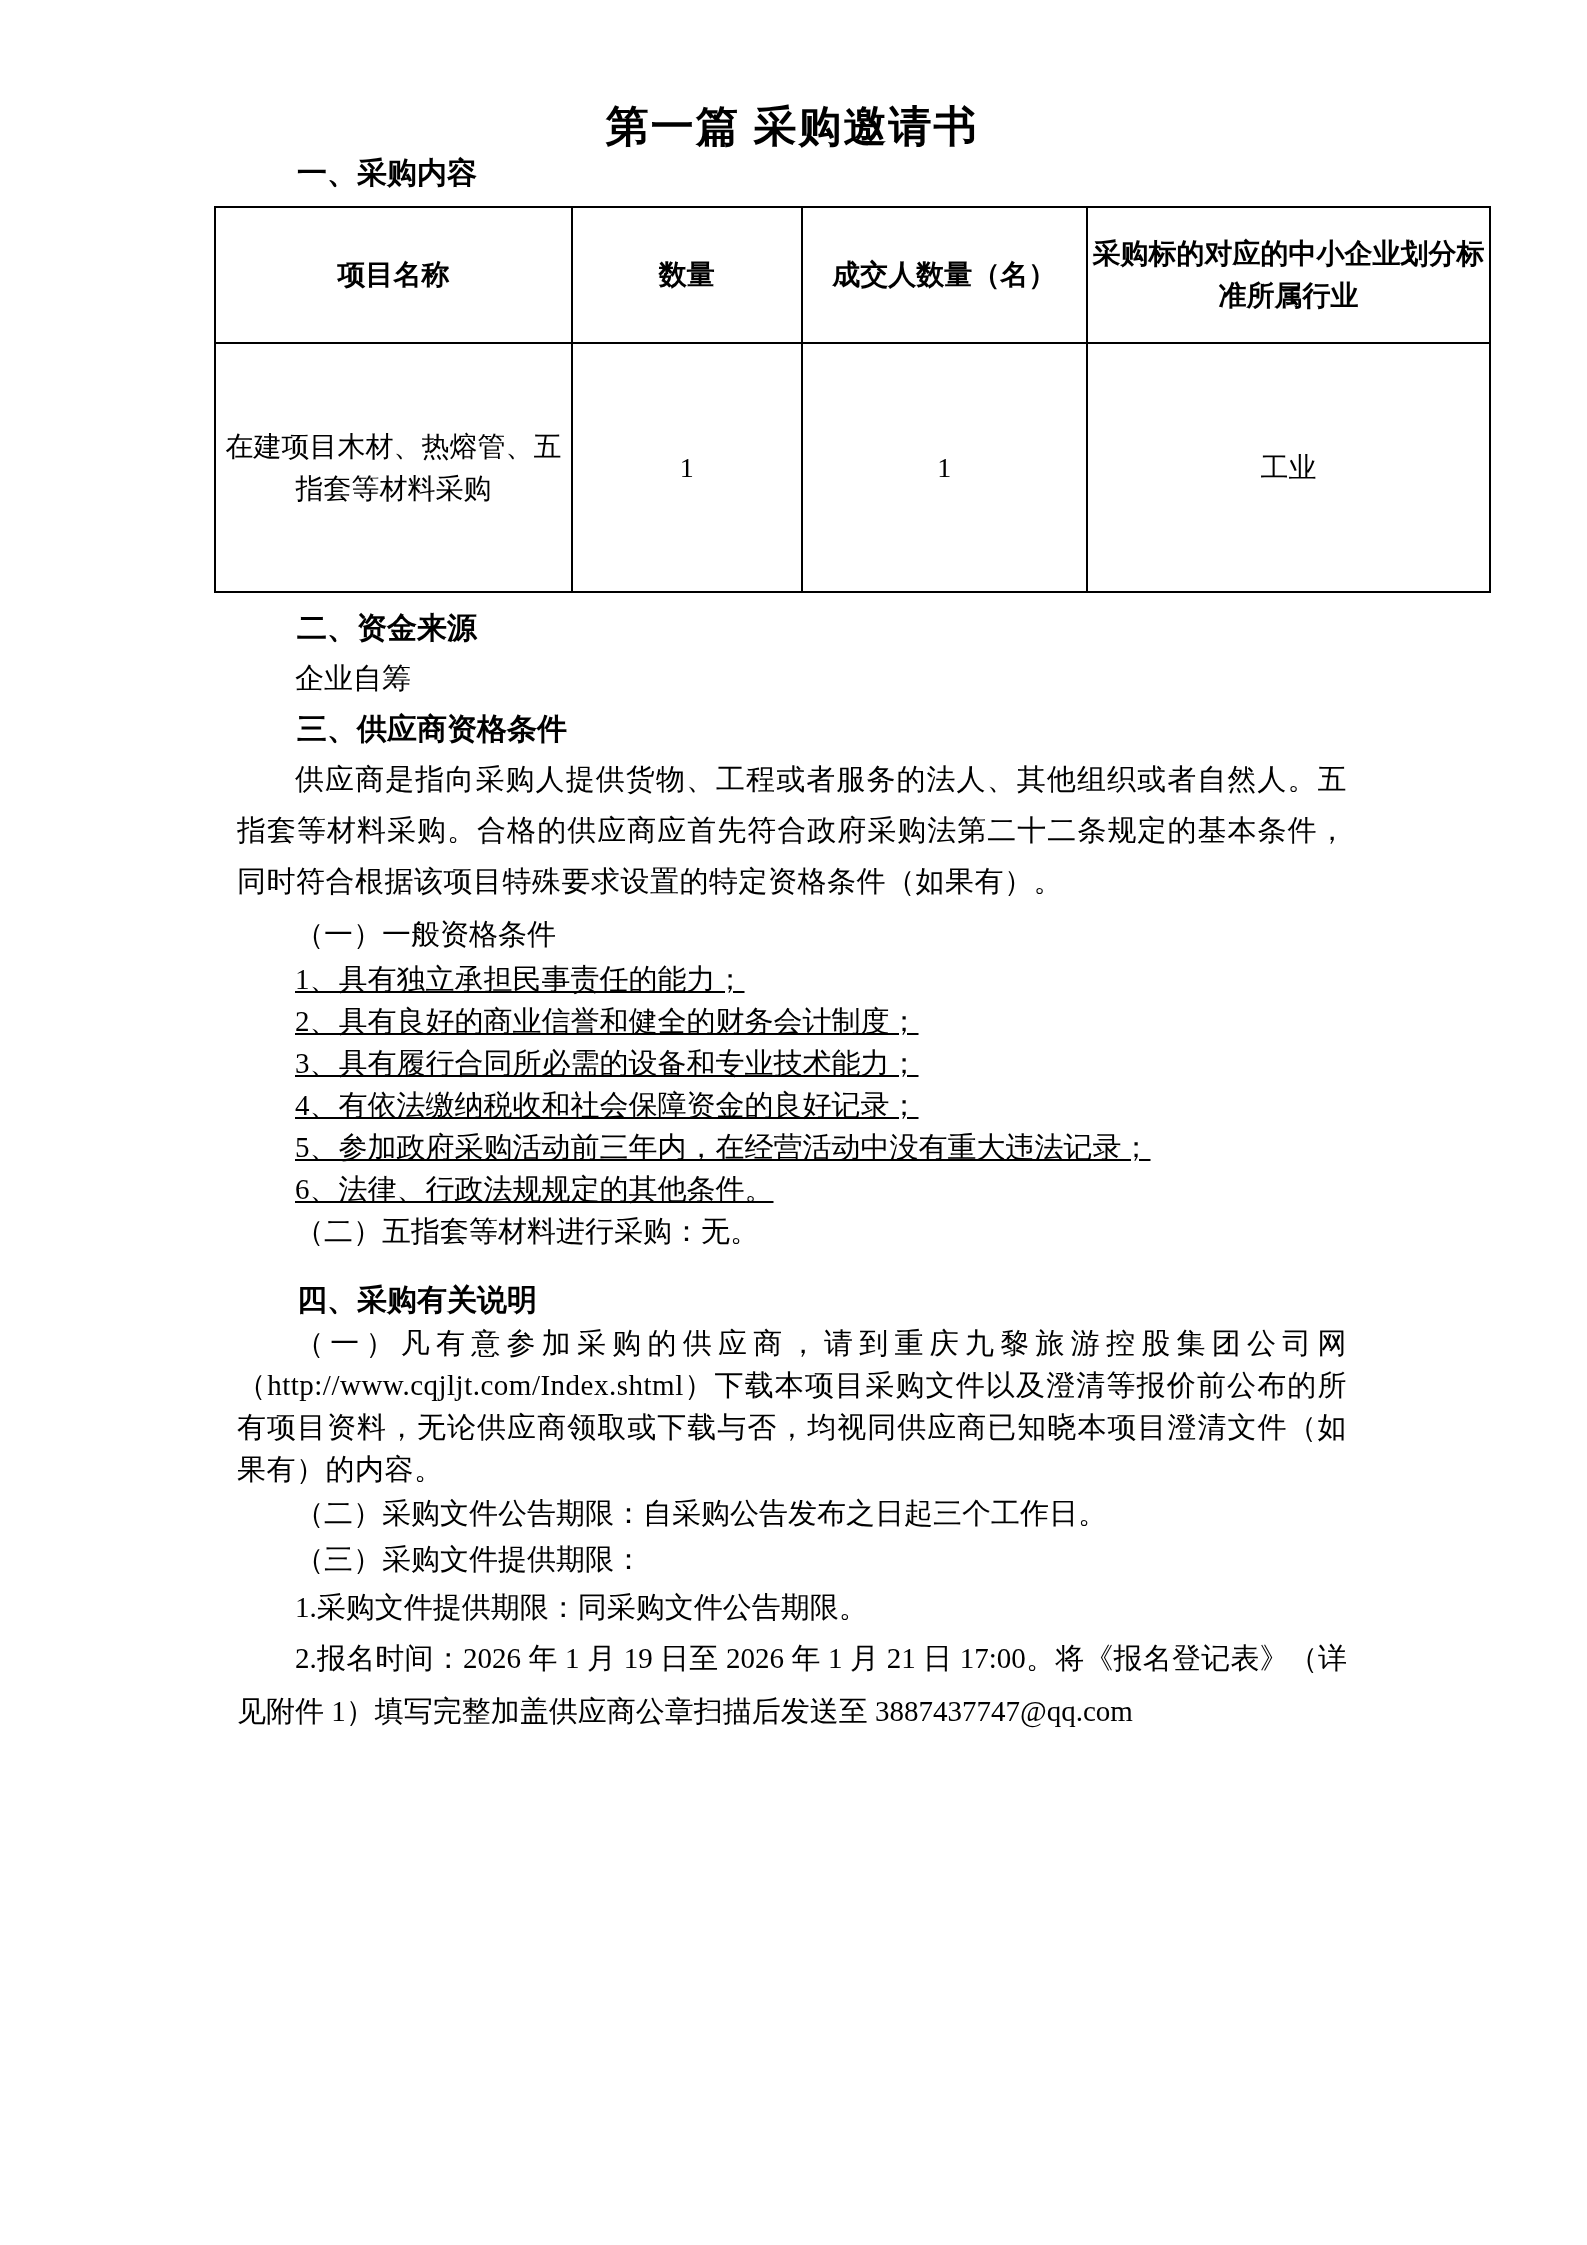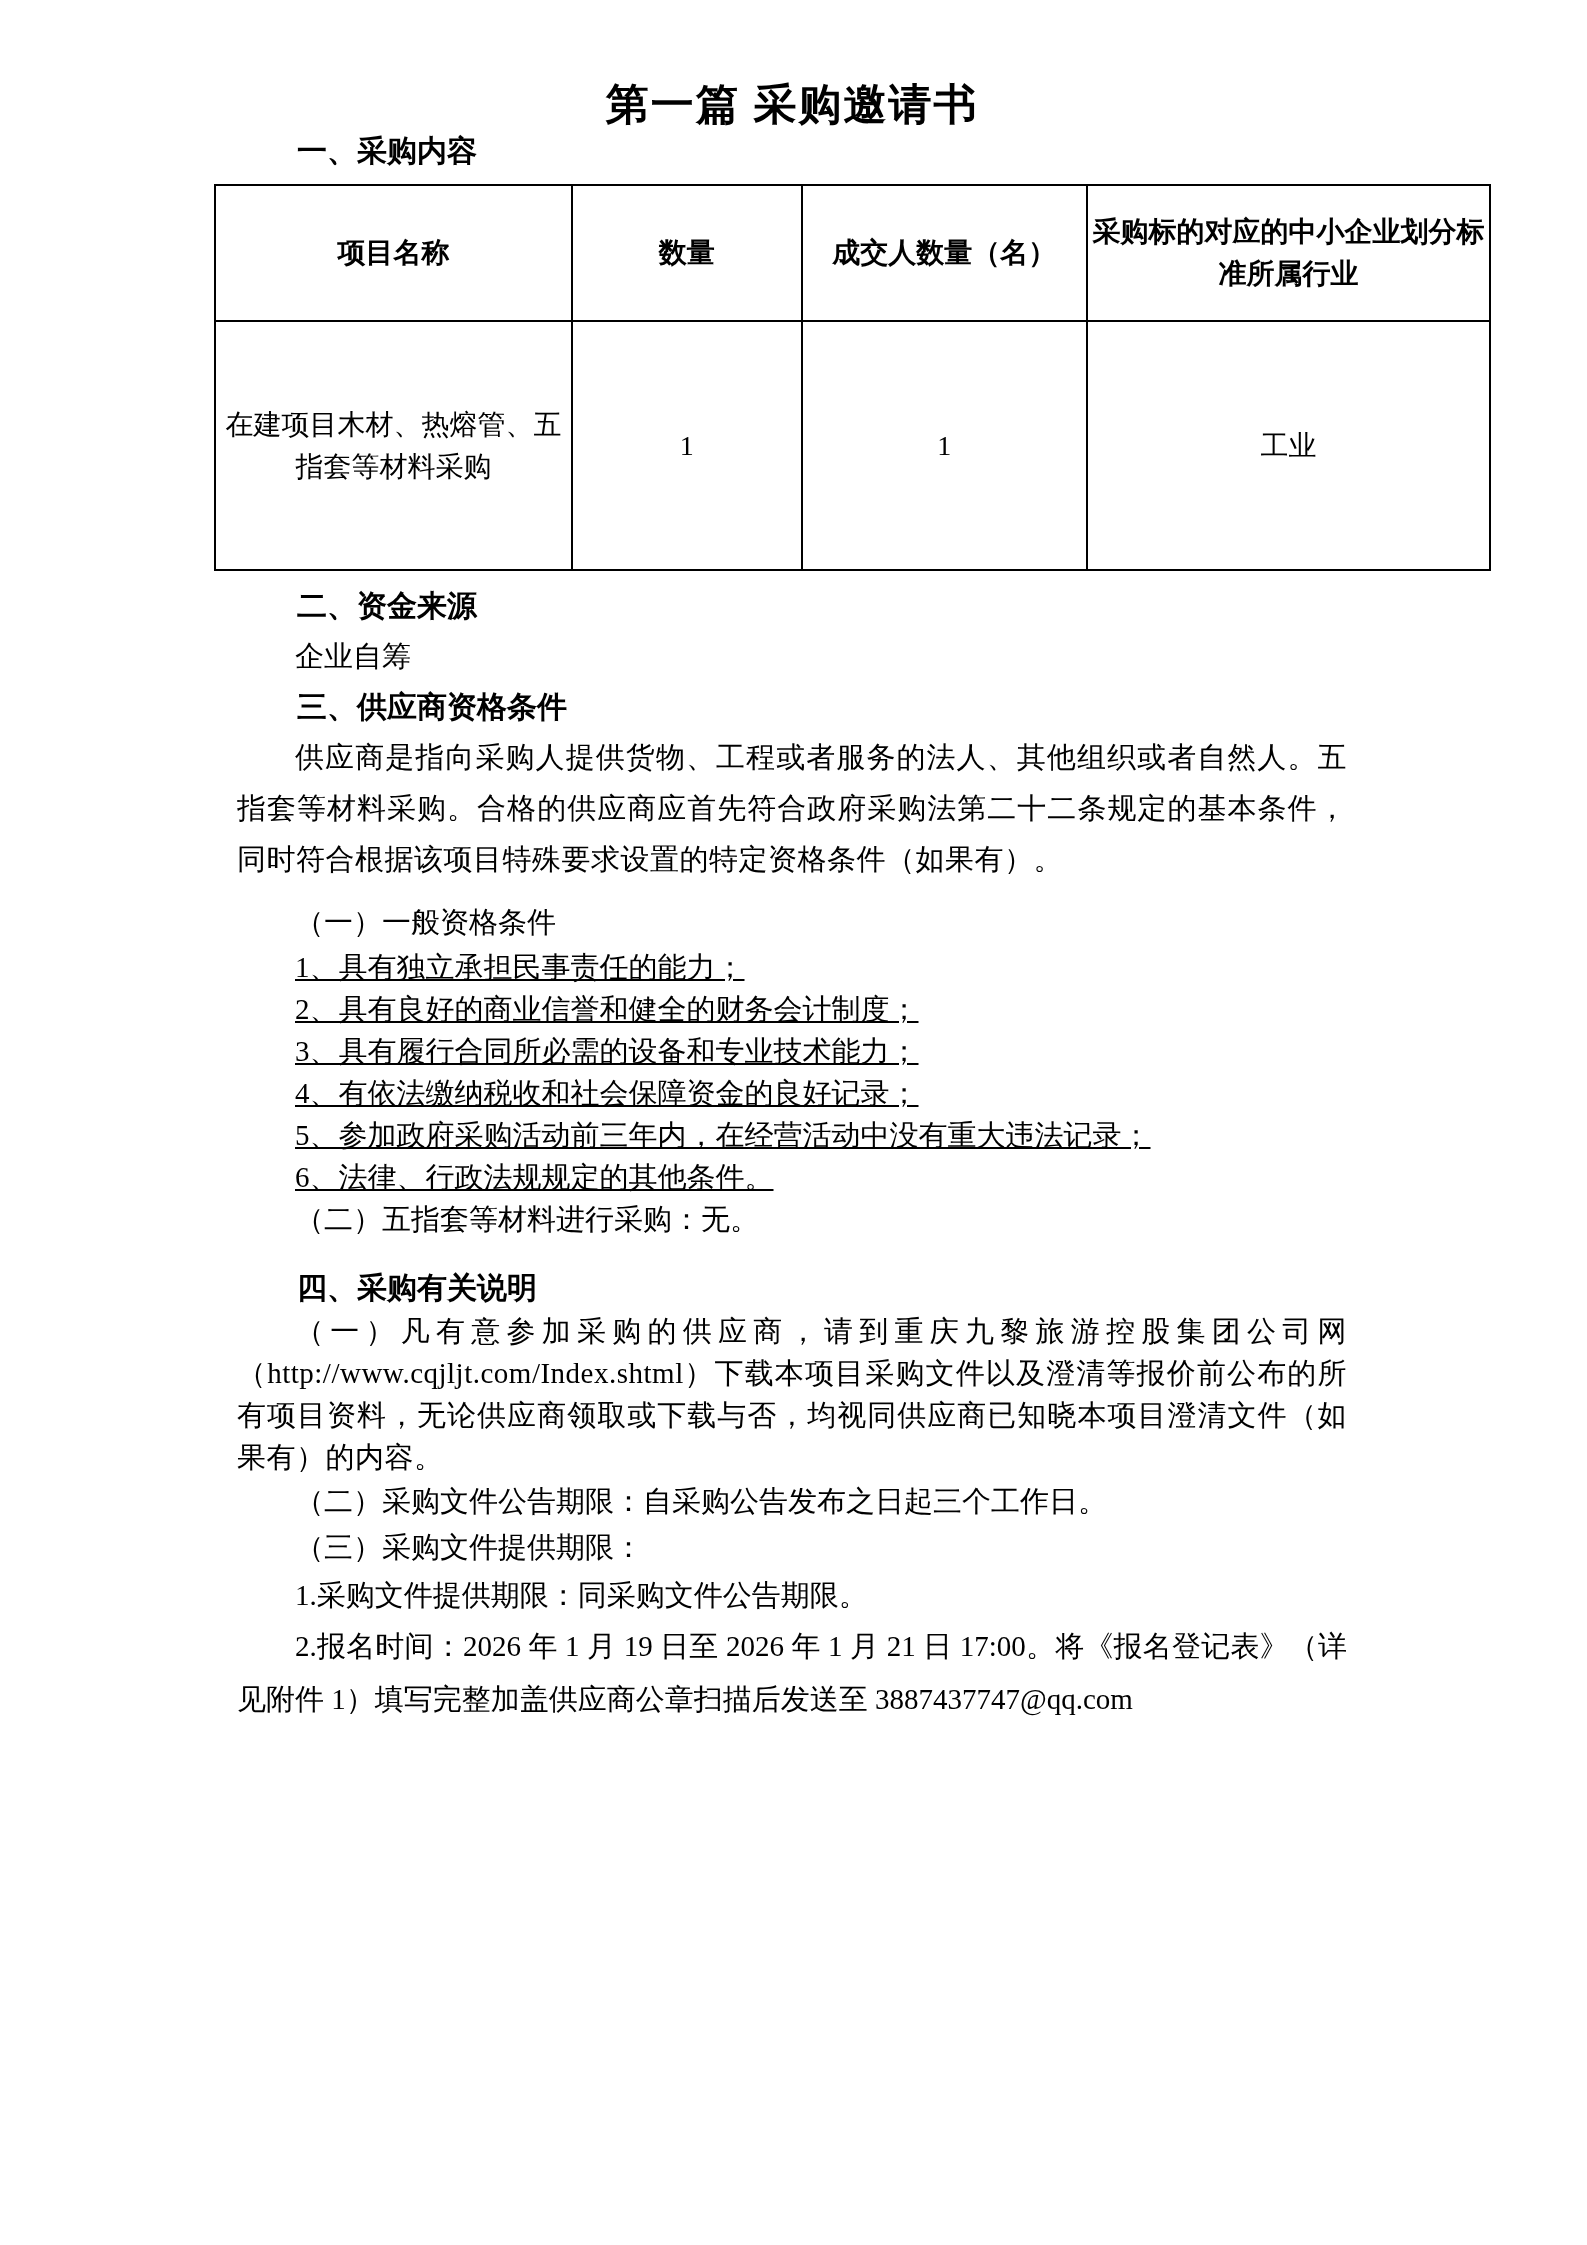--- a/index.html
+++ b/index.html
@@ -18,21 +18,21 @@
     overflow: hidden;
   }
   .content {
     position: absolute;
     left: 237px;
     top: 0;
     width: 1110px;
   }
   .title {
     margin: 0;
-    padding-top: 82px;
+    padding-top: 104px;
     font-size: 43px;
     font-weight: bold;
     line-height: 46px;
     text-align: center;
     letter-spacing: 2px;
   }
   p, h2, h3 { margin: 0; }
   .indent { text-indent: 2em; }
   .just { text-align: justify; }
   .intro {
@@ -62,21 +62,21 @@
   .doc-table .hrow { height: 136px; }
   .doc-table .brow { height: 249px; }
   .col1 { width: 28%; }
   .col2 { width: 18%; }
   .col3 { width: 22.4%; }
   .col4 { width: 31.6%; }
   .sec2h  { margin-top: 13px;  line-height: 44px; }
   .sec2b  { margin-top: 6px;  line-height: 44px; }
   .sec3h  { margin-top: 7px;  line-height: 44px; }
   .sec3p  { margin-top: 3px;  line-height: 51px; letter-spacing: 0.5px; }
-  .gen-label { margin-top: 16px; line-height: 43px; }
+  .gen-label { margin-top: 6px; line-height: 43px; }
   .cond-item { line-height: 42px; text-decoration: underline; }
   .cond-list { margin-top: 2px; }
   .spec-label { line-height: 42px; }
   .sec4h  { margin-top: 26px; line-height: 44px; }
   .sec4p1 { line-height: 42px; letter-spacing: 0.5px; }
   .sec4p2 { line-height: 46px; }
   .sec4p3 { line-height: 46px; }
   .sec4p4 { line-height: 50px; }
   .sec4p5 { line-height: 53px; }
 </style>

